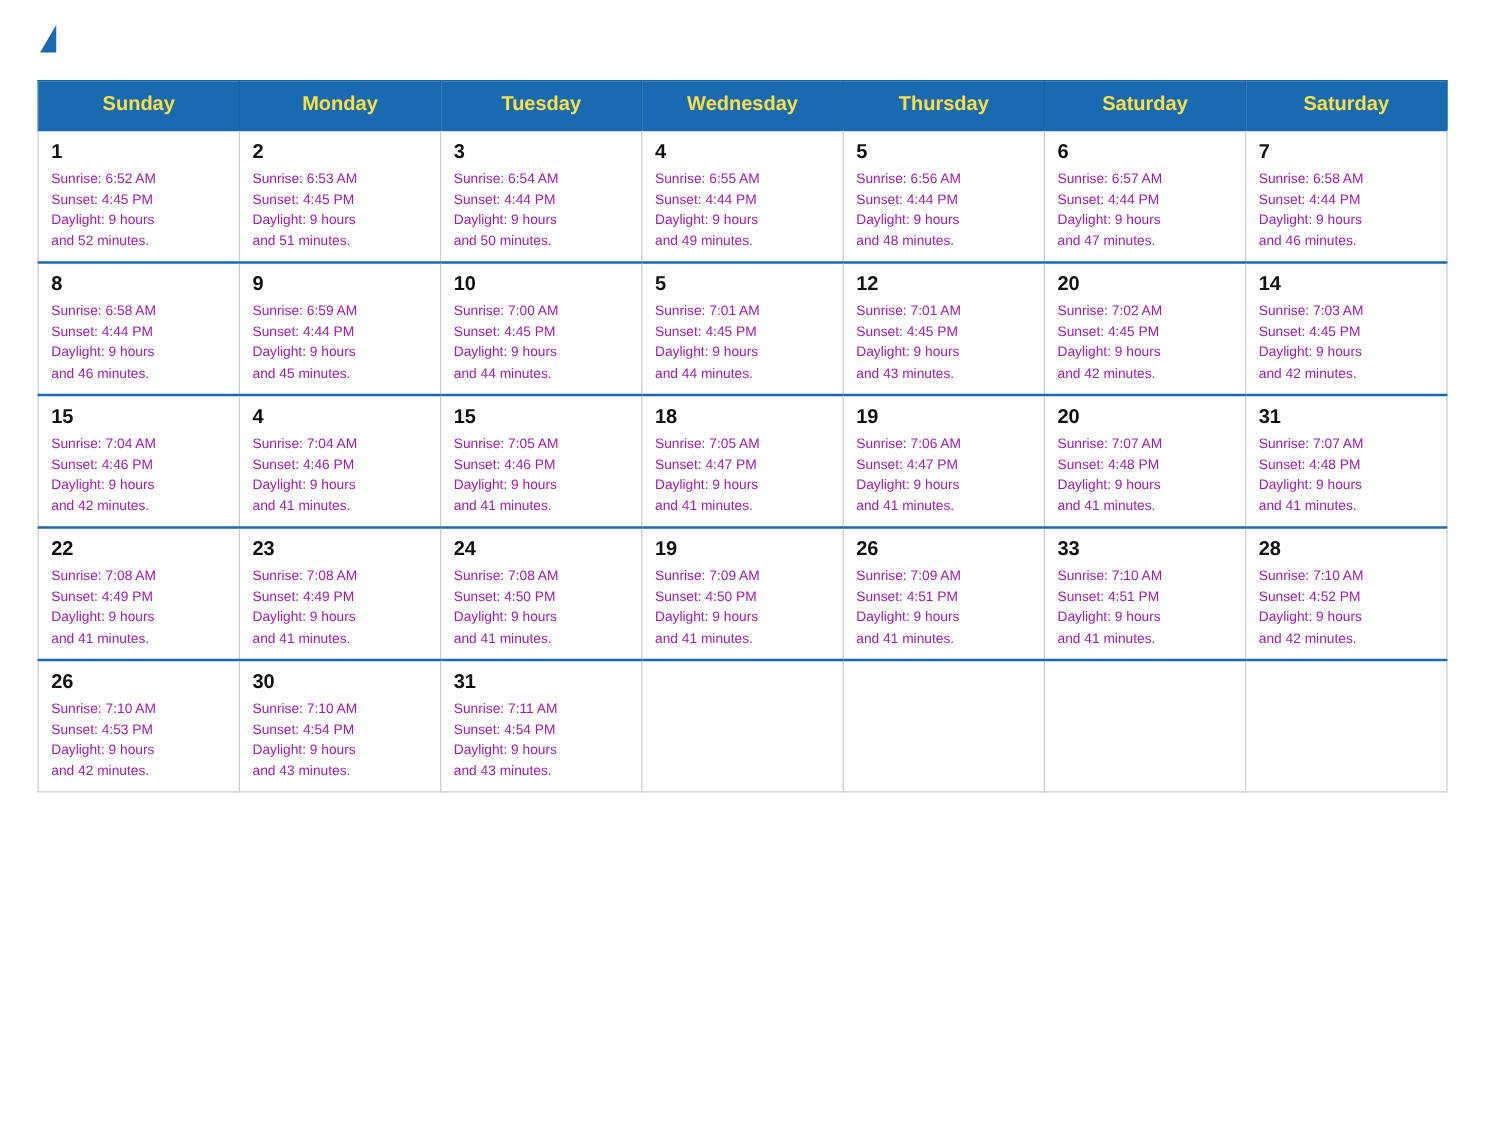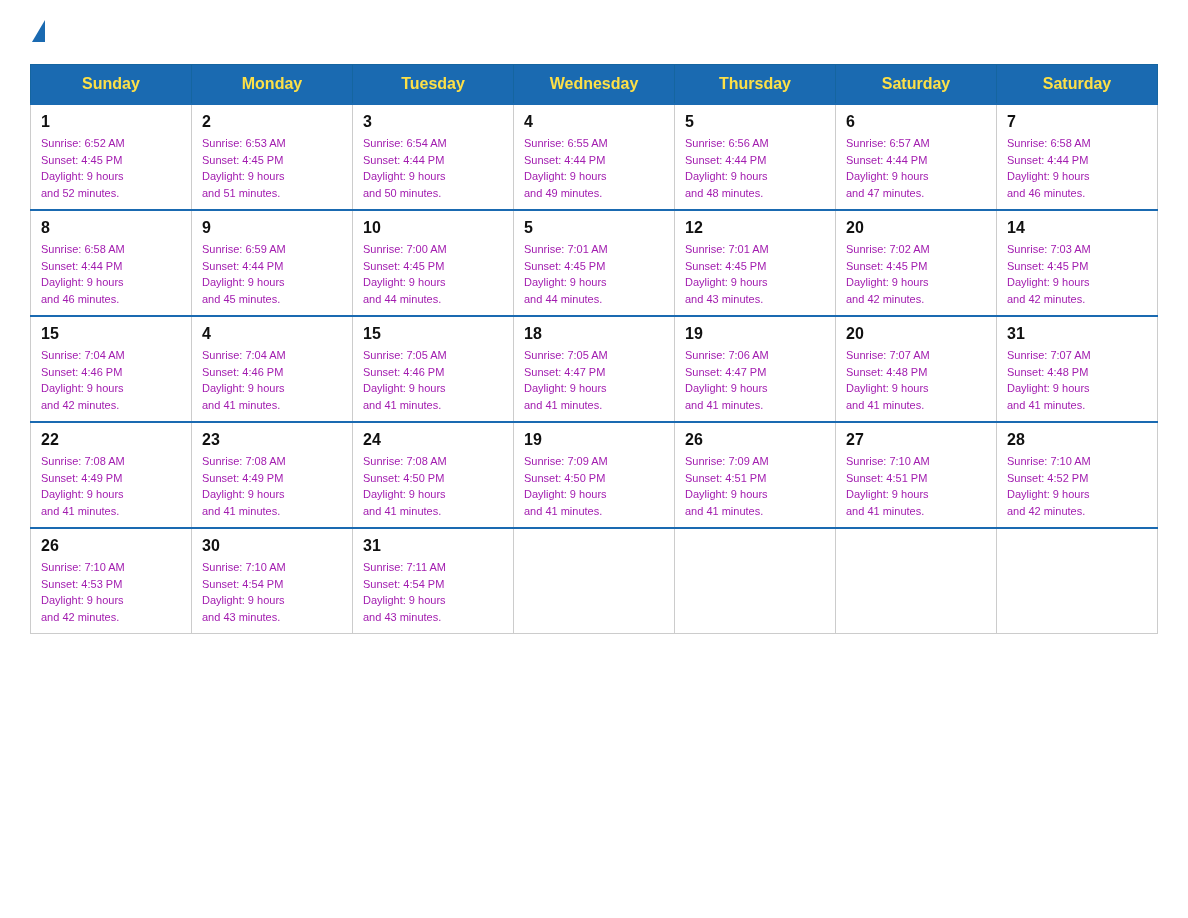--- a/index.html
+++ b/index.html
@@ -358,21 +358,21 @@
         <td>
         <span class="day-num">26</span>
         <div class="day-info">
           Sunrise: 7:09 AM<br>
           Sunset: 4:51 PM<br>
           Daylight: 9 hours<br>
           and 41 minutes.
         </div>
       </td>
         <td>
-        <span class="day-num">27</span>
+        <span class="day-num">33</span>
         <div class="day-info">
           Sunrise: 7:10 AM<br>
           Sunset: 4:51 PM<br>
           Daylight: 9 hours<br>
           and 41 minutes.
         </div>
       </td>
         <td>
         <span class="day-num">28</span>
         <div class="day-info">

